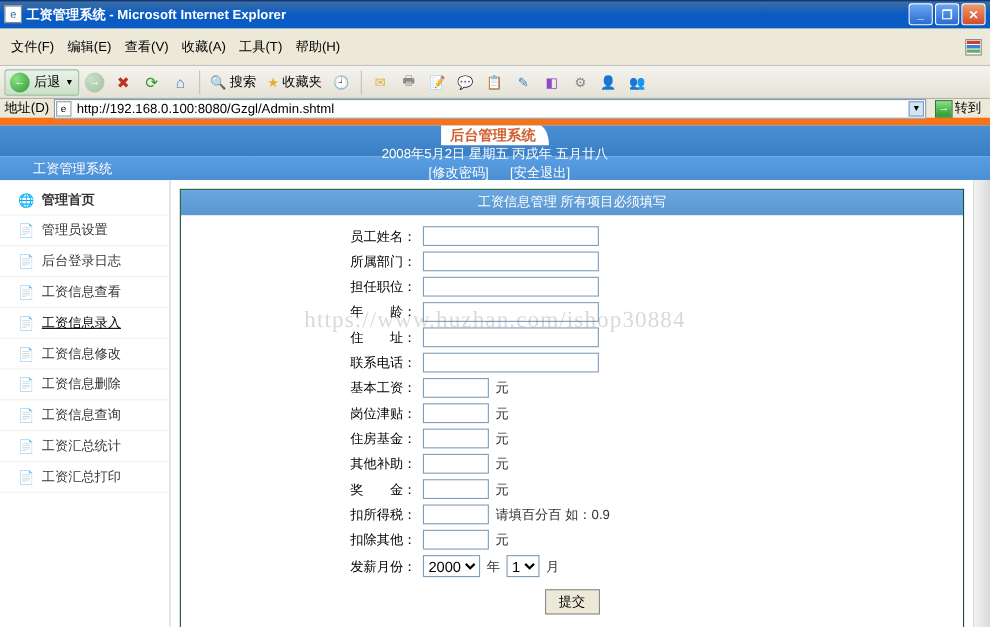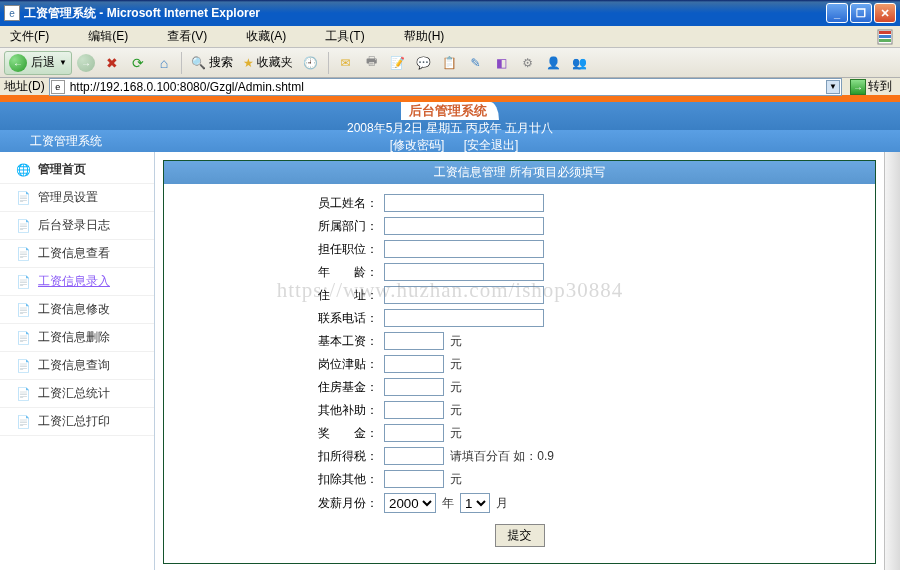--- a/index.html
+++ b/index.html
@@ -7,21 +7,21 @@
 
 
 .titlebar { height: 26px; background: linear-gradient(to bottom, #0a246a 0%, #3a6ea5 8%, #0a5bc4 50%, #0a5bc4 100%); display: flex; align-items: center; padding: 0 4px; color: white; }
 .titlebar .app-icon { width: 16px; height: 16px; background: #fff; border: 1px solid #888; margin-right: 4px; display: inline-flex; align-items: center; justify-content: center; font-size: 10px; color: #3a6ea5; }
 .titlebar .title { flex: 1; font-size: 12px; font-weight: bold; }
 .titlebar .winbtn { width: 22px; height: 20px; margin-left: 2px; border: 1px solid #fff; display: flex; align-items: center; justify-content: center; font-size: 11px; font-weight: bold; color: white; border-radius: 3px; }
 .winbtn.min, .winbtn.max { background: linear-gradient(to bottom,#6aa7f0,#2b6cd4); }
 .winbtn.close { background: linear-gradient(to bottom,#f09c6a,#d44a2b); }
 
 
-.menubar { height: 22px; background: #ece9d8; display: flex; align-items: center; padding: 0 4px; border-bottom: 1px solid #c0c0c0; gap: 27px; }
+.menubar { height: 34px; background: #ece9d8; display: flex; align-items: center; padding: 0 4px; border-bottom: 1px solid #c0c0c0; }
 .menubar .menuitem { padding: 2px 6px; cursor: default; }
 .menubar .ie-logo { margin-left: auto; width: 22px; height: 18px; display:flex; align-items:center; justify-content:center; }
 
 
 .toolbar { height: 30px; background: linear-gradient(to bottom,#f4f3ee,#e5e2d6); display: flex; align-items: center; padding: 0 4px; border-bottom: 1px solid #b0b0b0; gap: 2px; }
 .toolbar .tbtn { width: 24px; height: 24px; display: flex; align-items: center; justify-content: center; border-radius: 3px; }
 .toolbar .sep { width: 1px; height: 22px; background: #c0c0c0; margin: 0 3px; }
 .toolbar .backbtn { display: flex; align-items: center; padding: 0 4px; height: 24px; border: 1px solid #a0c0a0; border-radius: 3px; background: linear-gradient(to bottom,#e8f3e8,#c8e0c8); }
 .toolbar .backbtn .circ { width: 18px; height: 18px; border-radius: 50%; background: radial-gradient(circle at 30% 30%, #8be08b, #2a9a2a); display:flex;align-items:center;justify-content:center;color:white;font-size:10px; }
 .toolbar .labeled { display: flex; align-items: center; gap: 3px; padding: 0 4px; }
@@ -43,21 +43,21 @@
 .app-header .links { padding-right: 8px; }
 .app-header .links span { margin-left: 16px; cursor: pointer; }
 
 .app-subheader { height: 22px; background: linear-gradient(to bottom,#5a9fe4,#4a8fd4); color:#fff; padding-left: 30px; display:flex; align-items:center; font-size:12px; }
 
 
 .app-body { display: flex; height: calc(570px - 26px - 22px - 30px - 24px - 28px - 22px); background: #fff; }
 .sidebar { width: 155px; background: #fff; border-right: 1px solid #c0d0e0; padding-top: 4px; }
 .sideitem { display:flex; align-items:center; padding: 5px 8px 5px 16px; gap: 6px; font-size:12px; cursor:pointer; border-bottom: 1px solid #f0f0f0; }
 .sideitem .ico { width:16px; height:16px; display:flex; align-items:center; justify-content:center; font-size:12px; }
-.sideitem.active a { color:#8b5cf6; text-decoration: underline; }
+.sideitem.active a { color:#000000; text-decoration: underline; }
 .sideitem a { color: #333; text-decoration: none; }
 .sideitem.home { color: #2060a0; font-weight: bold; }
 
 .content { flex:1; padding: 8px; overflow:auto; background:#fff; }
 .form-panel { border: 1px solid #14532d; }
 .form-header { background: linear-gradient(to bottom,#6aa7e0,#5a97d0); color:white; text-align:center; padding: 3px; font-size:12px; }
 .form-body { padding: 10px 20px; }
 .form-row { display:flex; align-items:center; margin-bottom: 5px; font-size:12px; }
 .form-row .flabel { width: 200px; text-align: right; padding-right: 6px; letter-spacing: 0; }
 .form-row input[type=text] { width: 160px; height: 18px; border: 1px solid #7f9db9; padding: 0 2px; }

